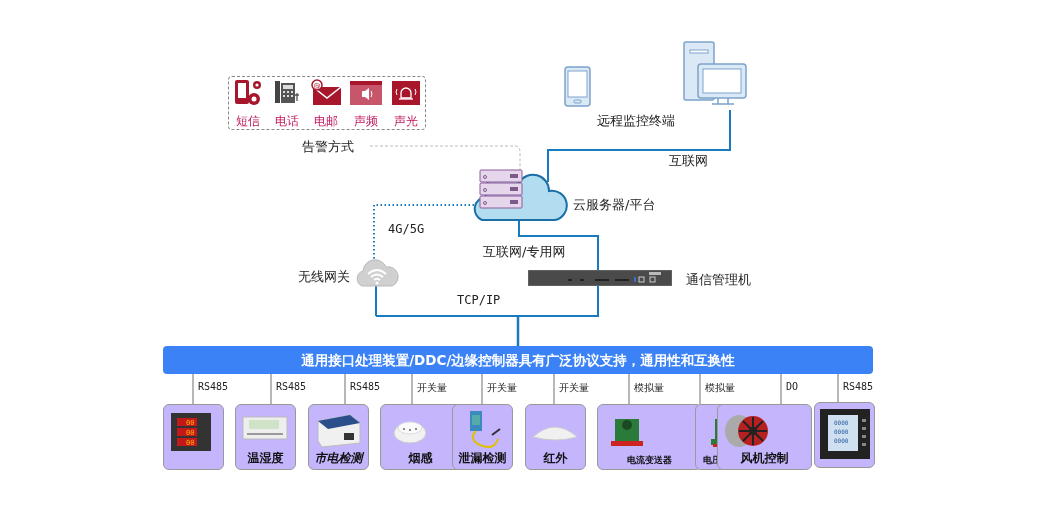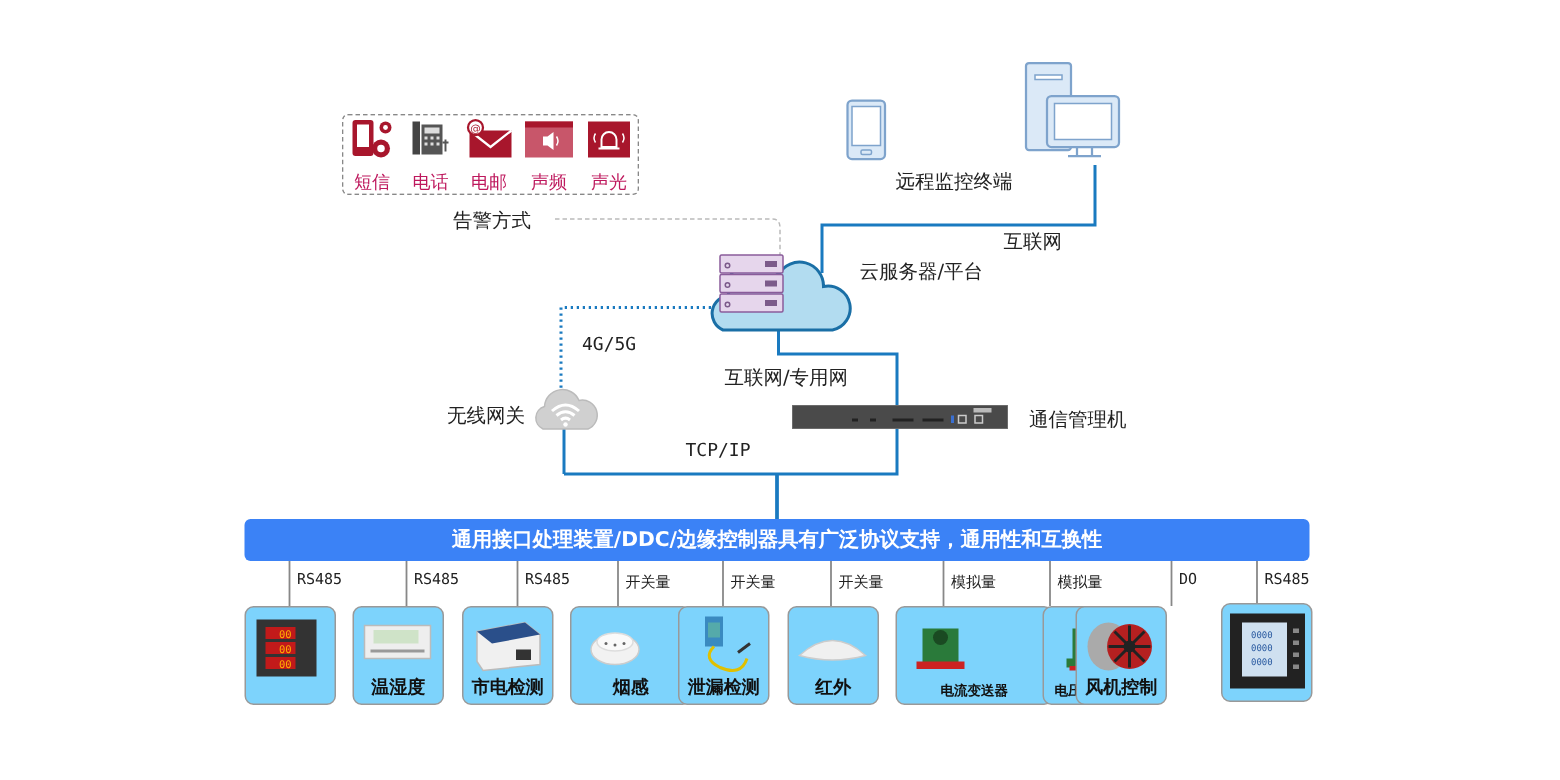--- a/index.html
+++ b/index.html
@@ -14,21 +14,21 @@
                border: 1px dashed #888; border-radius: 4px; }
   .alarm-item { position: absolute; top: 2px; width: 34px; text-align: center; }
   .alarm-item .ico { width: 32px; height: 28px; margin: 0 auto; }
   .alarm-item .txt { font-size: 12px; color: #be185d; margin-top: 2px; font-family: Liberation Mono, monospace; }
   
   .green-bar { position: absolute; left: 163px; top: 346px; width: 710px; height: 28px;
                background: #3b82f6; border-radius: 4px; color: #fff; font-weight: bold;
                font-size: 13.5px; line-height: 28px; text-align: center; }
   
   .dev { position: absolute; top: 404px; width: 59px; height: 64px; border: 1.5px solid #999;
-         border-radius: 6px; background: #7dd3fc; overflow: hidden; }
+         border-radius: 6px; background: #c4b5fd; overflow: hidden; }
   .dev .name { position: absolute; bottom: 2px; left: 0; right: 0; text-align: center;
                font-weight: bold; font-size: 12px; color: #111; white-space: nowrap; }
   .dev .name.small { font-size: 9px; }
   .proto { position: absolute; top: 381px; font-size: 10px; color: #222; white-space: nowrap; }
   .proto.mono { font-size: 10px; }
 </style>
 </head>
 <body>
 
 <svg class="lines" width="1040" height="520">
@@ -144,21 +144,21 @@
       <rect x="40" y="6" width="8" height="4"></rect>
       <rect x="40" y="19" width="8" height="4"></rect>
       <rect x="40" y="32" width="8" height="4"></rect>
     </g>
   <g fill="none" stroke="#7c5a8a">
       <circle cx="15" cy="9" r="1.5"></circle>
       <circle cx="15" cy="22" r="1.5"></circle>
       <circle cx="15" cy="35" r="1.5"></circle>
     </g>
 </svg>
-<div class="lbl" style="left:573px;top:172px;text-align:center;">云服务器/平台</div>
+<div class="lbl" style="left:573px;top:196px;text-align:center;">云服务器/平台</div>
 
 <div class="lbl mono" style="left:388px;top:222px;">4G/5G</div>
 <svg class="abs" style="left:354px;top:258px" width="46" height="30" viewBox="0 0 46 30">
   <path d="M8 28 a8 8 0 0 1 1 -15 a12 12 0 0 1 23 -4 a10 10 0 0 1 6 19 z" fill="#d0d0d0" stroke="#bbb"></path>
   <path d="M14 16 q9 -8 18 0 M17 19 q6 -5 12 0 M20 22 q3 -2.5 6 0" fill="none" stroke="#fff" stroke-width="2"></path>
   <circle cx="23" cy="25" r="1.5" fill="#fff"></circle>
 </svg>
 <div class="lbl" style="left:298px;top:268px;">无线网关</div>
 
 <div class="lbl" style="left:483px;top:243px;">互联网/专用网</div>
@@ -200,21 +200,21 @@
     <div class="proto mono" style="left: 198px;">RS485</div>
     <div class="dev" style="left: 235px;">
       <svg width="56" height="44" viewBox="0 0 56 44" style="position: absolute; left: 1px; top: 2px;">
         <rect x="6" y="10" width="44" height="22" fill="#eee" stroke="#bbb"></rect>
         <rect x="12" y="13" width="30" height="9" fill="#cfe3c8"></rect>
         <rect x="10" y="26" width="36" height="2" fill="#999"></rect>
       </svg>
       <div class="name">温湿度</div>
     </div>
     <div class="proto mono" style="left: 276px;">RS485</div>
-    <div class="dev" style="left: 308px;">
+    <div class="dev" style="left: 308px; font-style: italic;">
       <svg width="56" height="44" viewBox="0 0 56 44" style="position: absolute; left: 1px; top: 2px;">
         <path d="M8 14 L40 8 L50 16 L50 36 L12 40 L8 34 z" fill="#f0f0f0" stroke="#bbb"></path>
         <path d="M8 14 L40 8 L50 16 L18 22 z" fill="#2a4f8a"></path>
         <rect x="34" y="26" width="10" height="7" fill="#333"></rect>
       </svg>
       <div class="name">市电检测</div>
     </div>
     <div class="proto mono" style="left: 350px;">RS485</div>
     <div class="dev" style="left: 380px; padding-left: 20px;">
       <svg width="56" height="44" viewBox="0 0 56 44" style="position: absolute; left: 1px; top: 2px;">
@@ -257,21 +257,21 @@
     <div class="proto" style="left: 634px;">模拟量</div>
     <div class="dev" style="left: 695px;">
       <svg width="56" height="44" viewBox="0 0 56 44" style="position: absolute; left: 1px; top: 2px;">
         <rect x="18" y="12" width="22" height="22" fill="#2a7a3a"></rect>
         <rect x="14" y="32" width="30" height="6" fill="#2a7a3a"></rect>
         <rect x="16" y="37" width="10" height="3" fill="#c22"></rect>
       </svg>
       <div class="name small">电压变送器</div>
     </div>
     <div class="proto" style="left: 705px;">模拟量</div>
-    <div class="dev" style="left: 717px;">
+    <div class="dev" style="left: 717px; padding-left: 34px;">
       <svg width="56" height="44" viewBox="0 0 56 44" style="position: absolute; left: 1px; top: 2px;">
         <ellipse cx="20" cy="24" rx="14" ry="16" fill="#aaa"></ellipse>
         <circle cx="34" cy="24" r="15" fill="#b52020"></circle>
         <g stroke="#222" stroke-width="2">
           <path d="M34 10 V38 M20 24 H48 M24 14 L44 34 M44 14 L24 34"></path>
         </g>
         <circle cx="34" cy="24" r="4" fill="#222"></circle>
       </svg>
       <div class="name">风机控制</div>
     </div>

